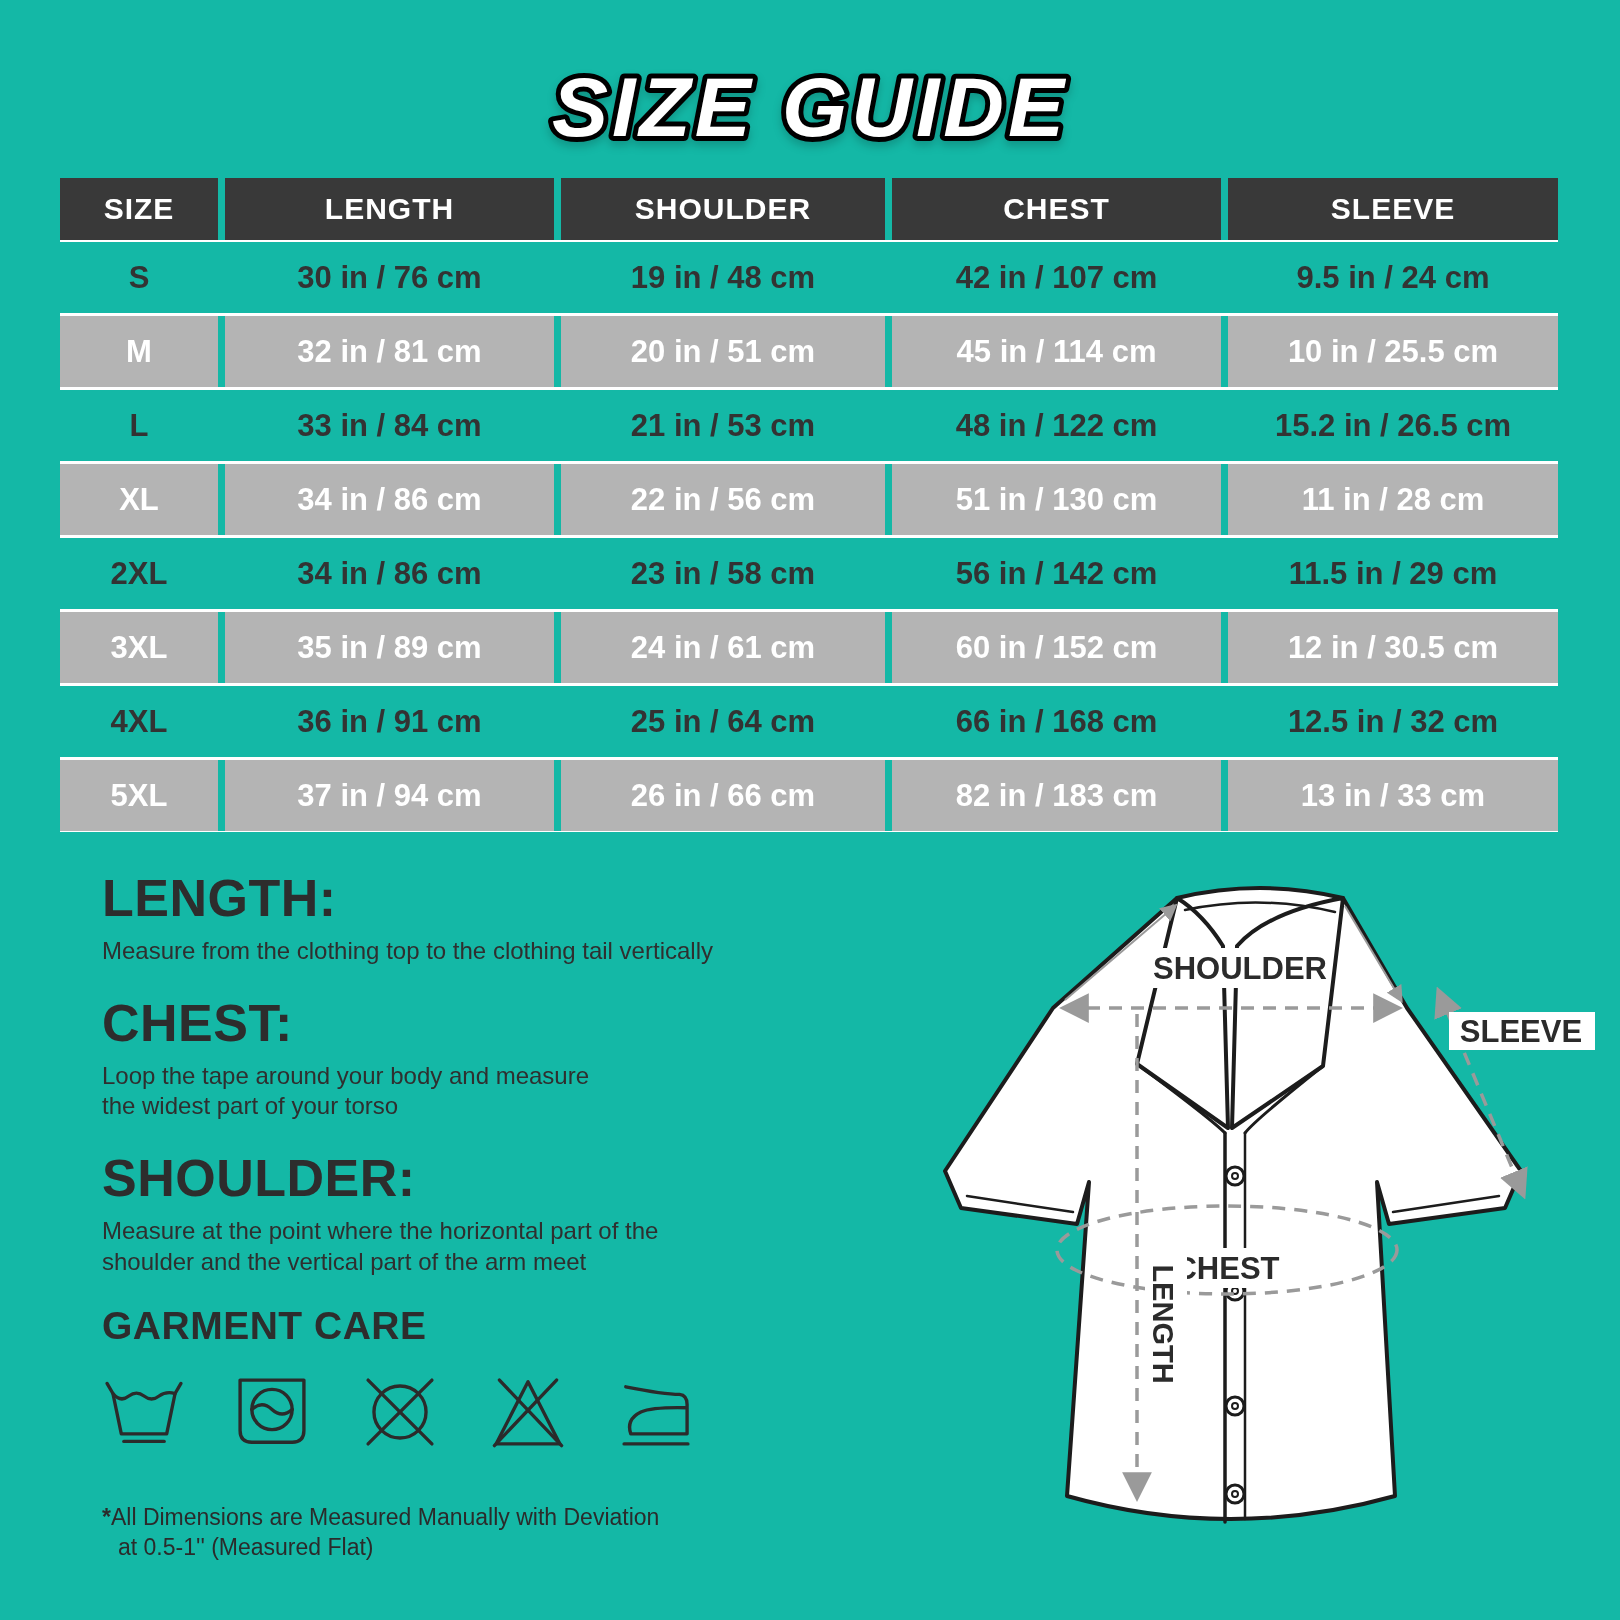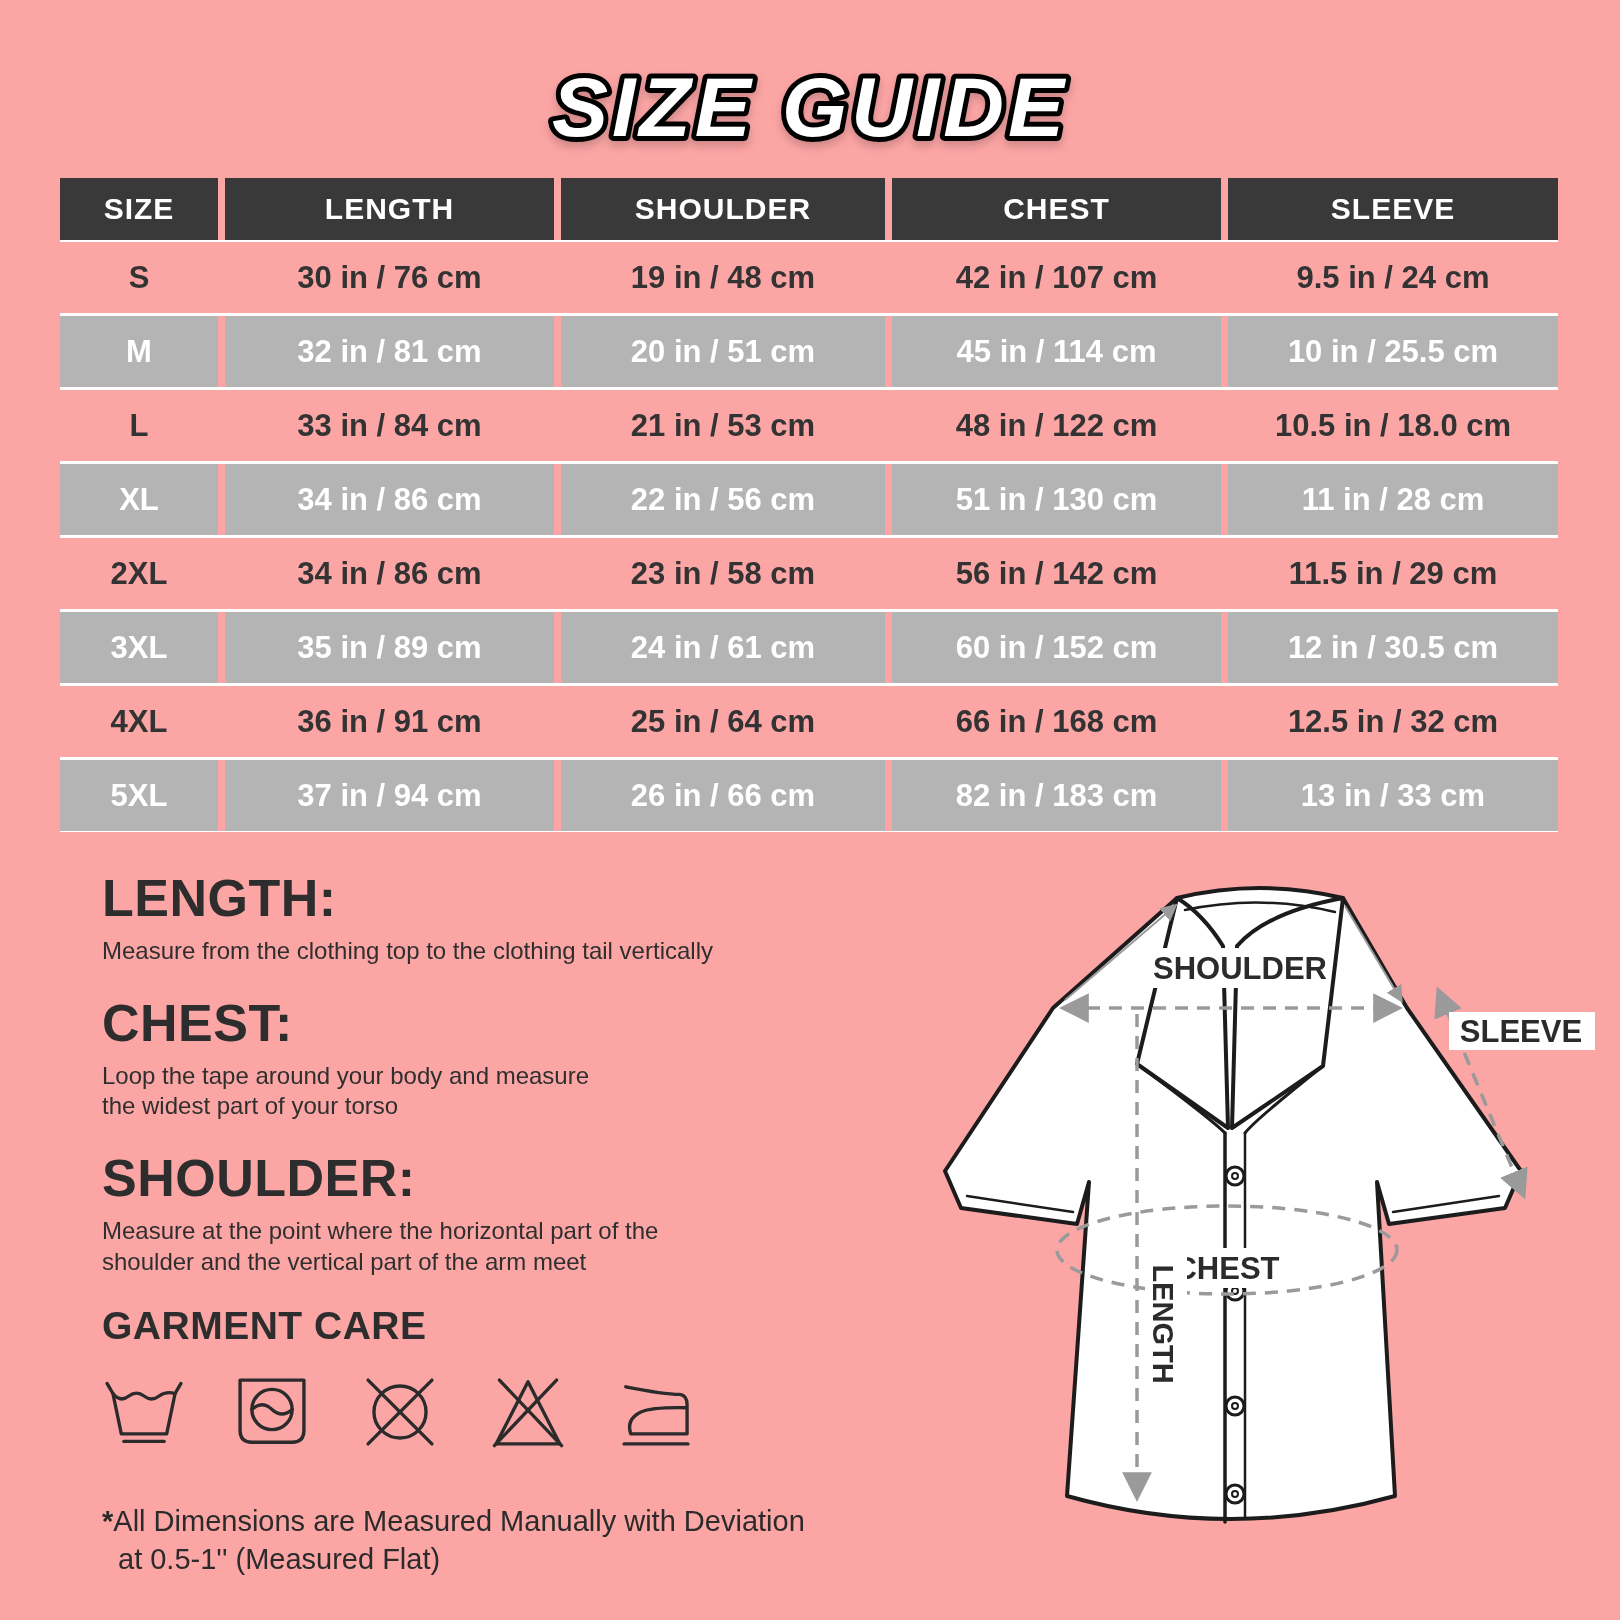--- a/index.html
+++ b/index.html
@@ -1,16 +1,16 @@
 <!DOCTYPE html>
 <html><head>
 <meta charset="utf-8">
 <style>
   html,body{margin:0;padding:0;background:#fff;}
-  .page{position:relative;width:1620px;height:1620px;background:#fca5a5;overflow:hidden;
+  .page{position:relative;width:1620px;height:1620px;background:#14b8a6;overflow:hidden;
         font-family:"Liberation Sans",sans-serif;color:#333;
         --header-bg:#393939; --alt-bg:#b4b4b4; --ink:#333333; --annot:#9a9a9a;}
 
   
   .title-wrap{position:absolute;top:40px;left:0;width:100%;text-align:center;}
   .title-wrap svg{filter:drop-shadow(0 5px 4px rgba(0,0,0,.18));}
 
   
   .size-table{position:absolute;left:60px;top:178px;width:1498px;}
   .t-row{display:flex;gap:7px;height:74px;}
@@ -23,21 +23,21 @@
   .c0{flex:0 0 158px;} .c1{flex:0 0 329px;} .c2{flex:0 0 324px;} .c3{flex:0 0 329px;} .c4{flex:1;}
 
   
   .info{position:absolute;left:102px;top:868px;width:890px;}
   .inst{margin-bottom:26px;}
   .inst-heading{font-size:52px;font-weight:bold;color:#2d2d2d;letter-spacing:.5px;margin:0 0 8px 0;}
   .inst-line{font-size:24px;color:#2f2f2f;line-height:1.28;white-space:nowrap;}
   .care-heading{font-size:39px;font-weight:bold;color:#2d2d2d;letter-spacing:.5px;margin:10px 0 0 0;}
   .care-icons{display:flex;gap:44px;margin-top:22px;align-items:flex-end;}
   .care-icons svg{display:block;}
-  .disclaimer{margin-top:48px;font-size:29px;color:#2b2b2b;line-height:1.32;}
+  .disclaimer{margin-top:48px;font-size:23px;color:#2b2b2b;line-height:1.32;}
   .disclaimer .star{font-weight:bold;}
   .disclaimer .l2{padding-left:16px;white-space:nowrap;}
   .disclaimer .l1{white-space:nowrap;}
 
   
   .shirt{position:absolute;left:915px;top:846px;}
   .shirt text{font-family:"Liberation Sans",sans-serif;font-weight:bold;fill:#2b2b2b;}
 </style>
 </head>
 <body>
@@ -74,21 +74,21 @@
           <div class="cell c2">20 in / 51 cm</div>
           <div class="cell c3">45 in / 114 cm</div>
           <div class="cell c4">10 in / 25.5 cm</div>
         </div>
 
         <div class="t-row t-data">
           <div class="cell c0">L</div>
           <div class="cell c1">33 in / 84 cm</div>
           <div class="cell c2">21 in / 53 cm</div>
           <div class="cell c3">48 in / 122 cm</div>
-          <div class="cell c4">10.5 in / 18.0 cm</div>
+          <div class="cell c4">15.2 in / 26.5 cm</div>
         </div>
 
         <div class="t-row t-data alt">
           <div class="cell c0">XL</div>
           <div class="cell c1">34 in / 86 cm</div>
           <div class="cell c2">22 in / 56 cm</div>
           <div class="cell c3">51 in / 130 cm</div>
           <div class="cell c4">11 in / 28 cm</div>
         </div>
 

